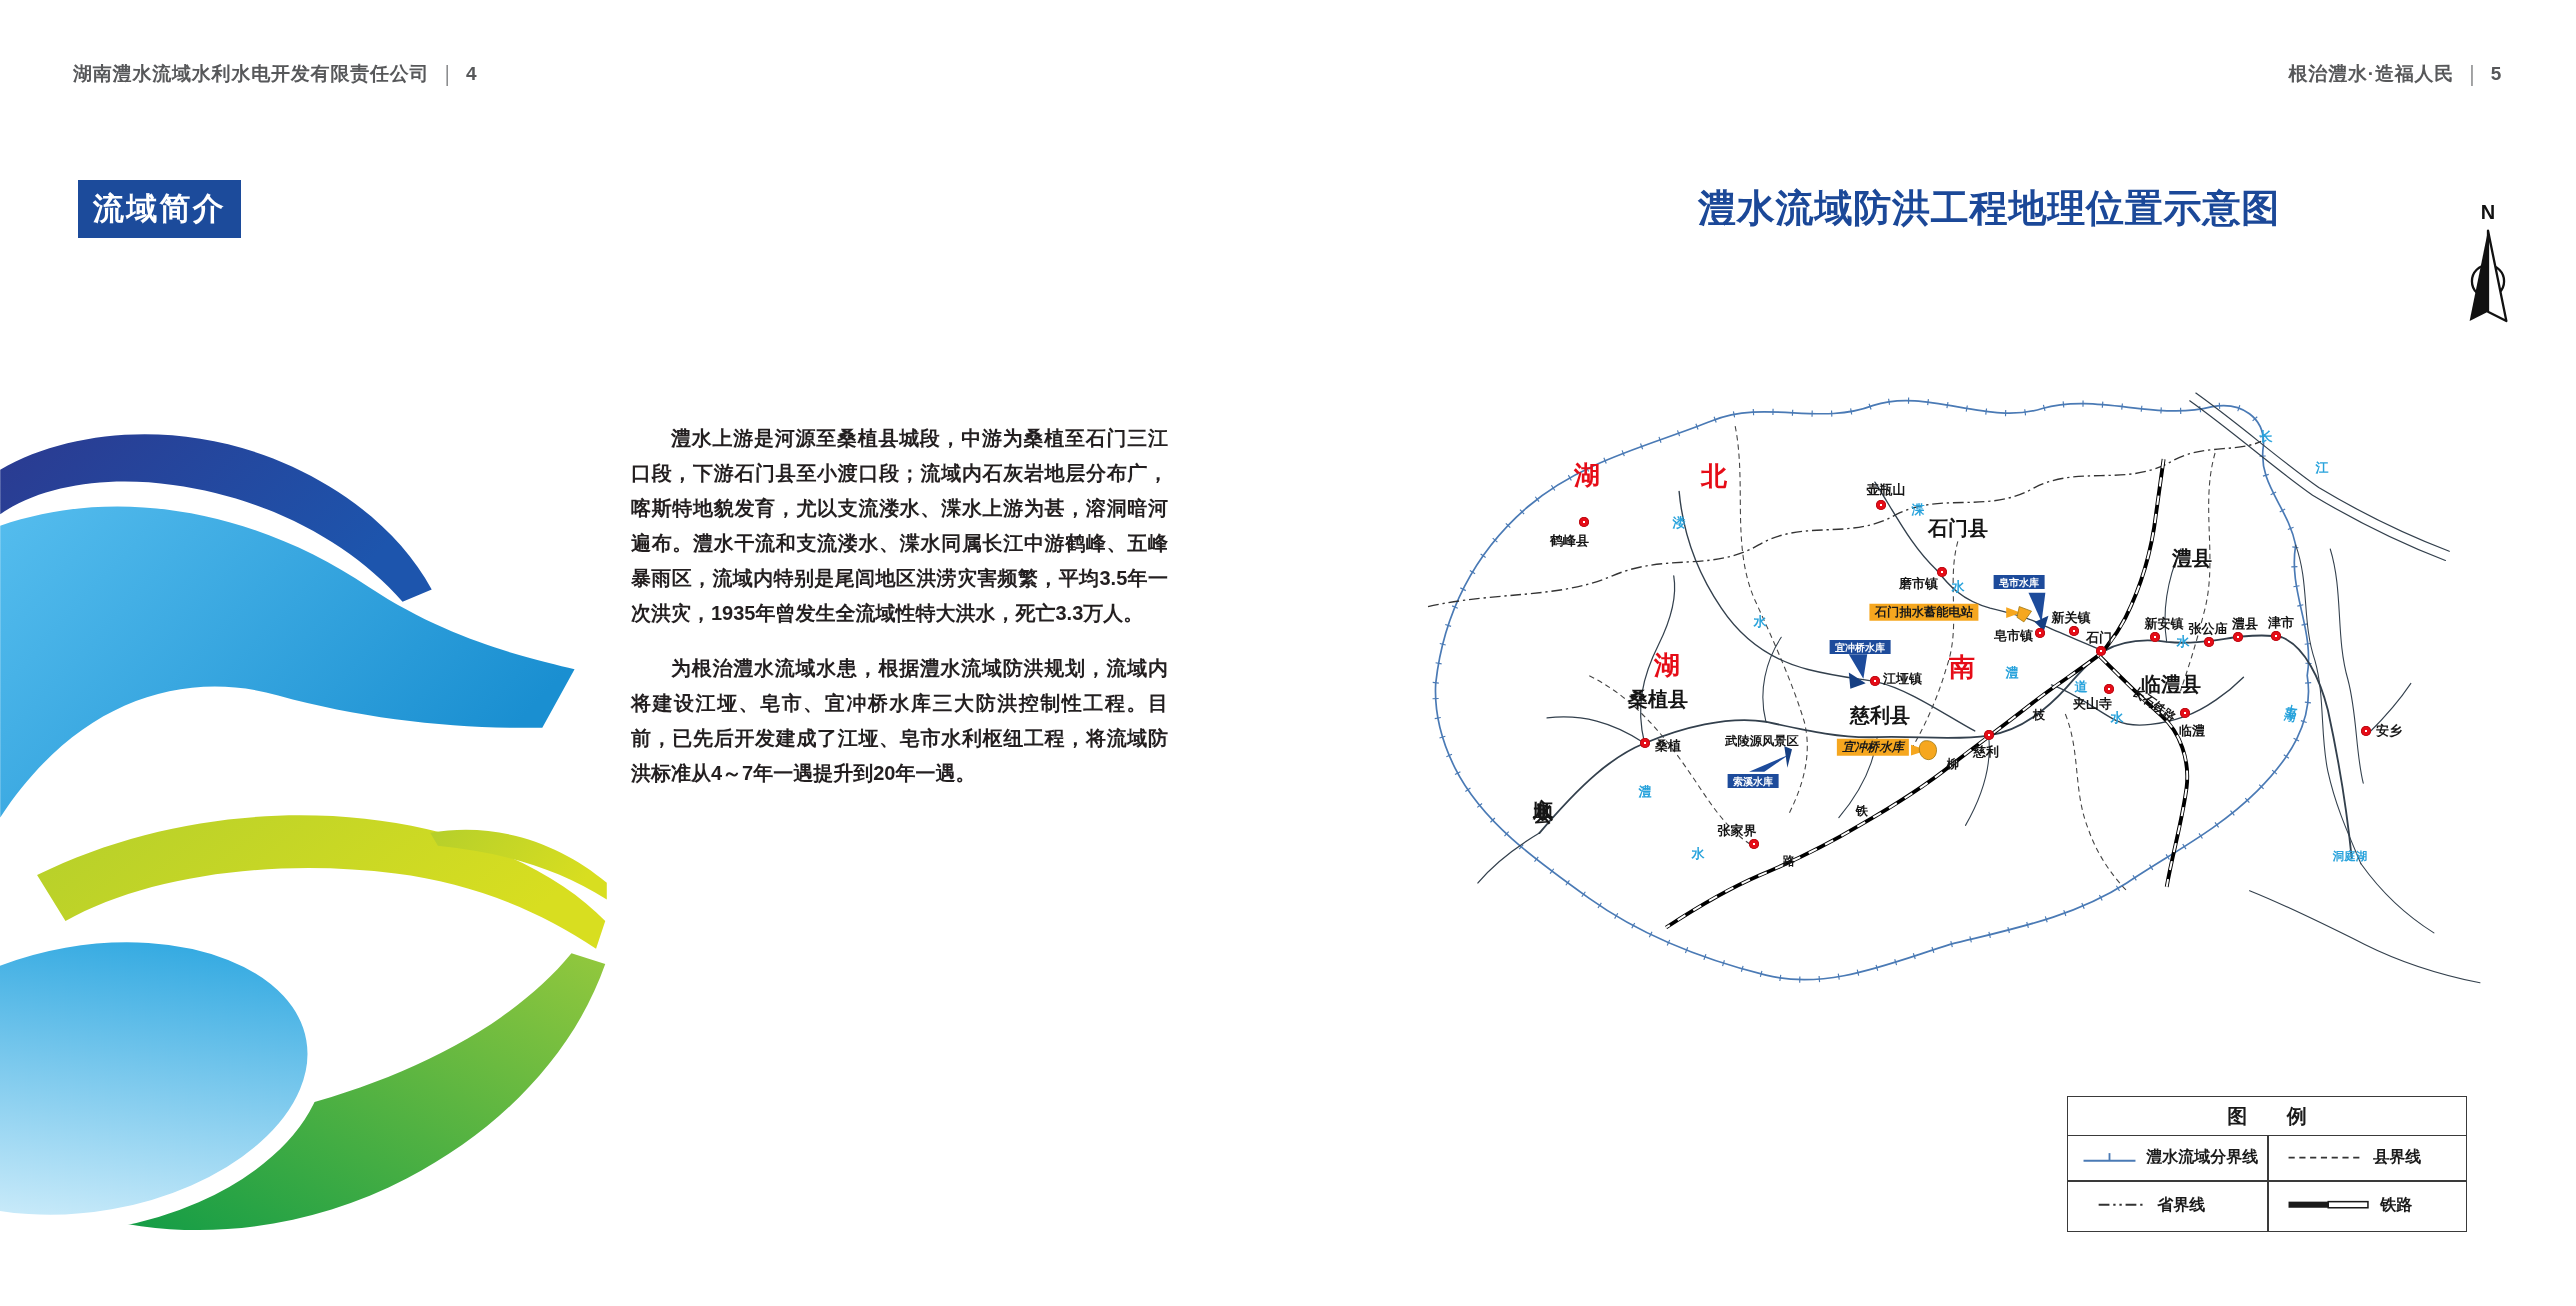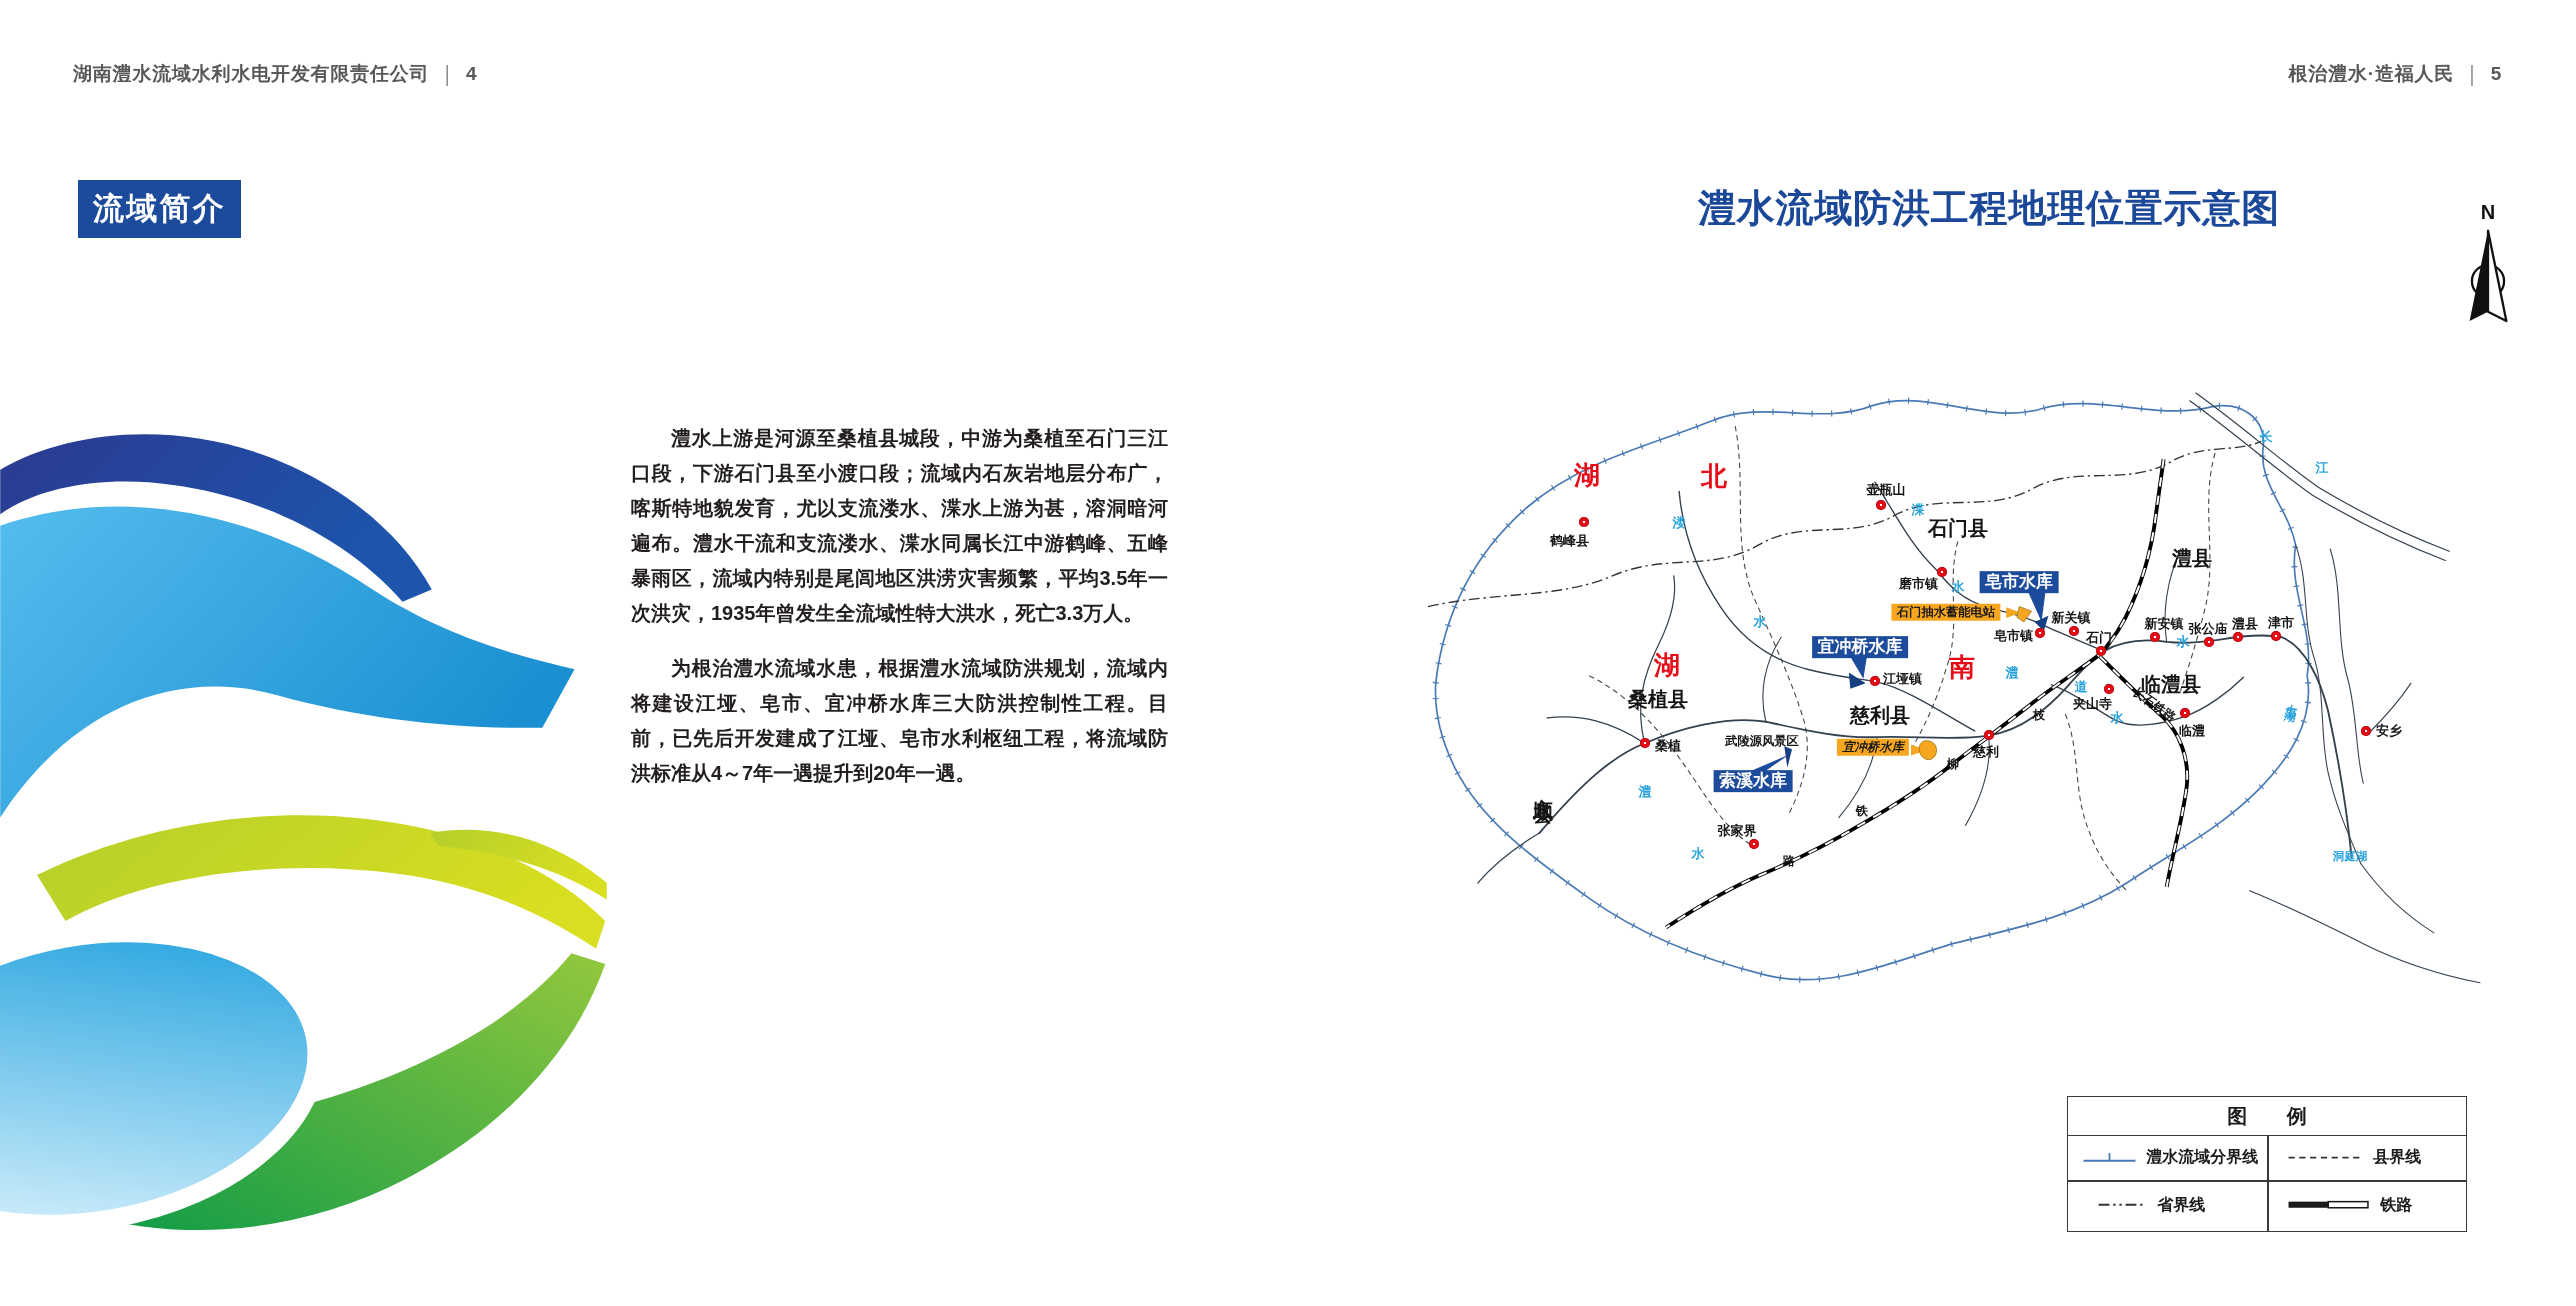--- a/index.html
+++ b/index.html
@@ -37,21 +37,21 @@
   .lbl-city{font-size:13px;color:#151515;}
   .lbl-river{font-size:13px;color:#29a3dc;}
   .lbl-lake{font-size:11.5px;color:#29a3dc;}
   .lbl-rail{font-size:12.3px;color:#151515;}
   .lbl-scenic{font-size:12.3px;color:#151515;}
   .vert{writing-mode:vertical-rl;letter-spacing:3.1px;}
   .dot{position:absolute;width:10px;height:10px;border-radius:50%;transform:translate(-50%,-50%);
        background:radial-gradient(circle,#ffffff 0 1.5px,#e60c17 1.5px 100%);box-shadow:0 0 0 0.8px #b30b12 inset;}
   .callout{position:absolute;transform:translate(-50%,-50%);font-weight:bold;white-space:nowrap;
        padding:1.5px 5.4px;line-height:1.1;}
-  .co-blue{background:#1d4b9b;color:#ffffff;font-size:17px;}
+  .co-blue{background:#1d4b9b;color:#ffffff;font-size:10px;}
   .co-orange{background:#f6a71f;color:#1a1a1a;font-size:12.3px;}
 
   
   .legend{position:absolute;left:2067px;top:1096px;width:398px;height:134px;border:1.5px solid #3a3a3a;background:#fff;}
   .legend .lg-title{position:absolute;left:0;top:0;width:100%;height:38px;border-bottom:1.5px solid #3a3a3a;
        display:flex;align-items:center;justify-content:center;font-size:20px;font-weight:bold;color:#1a1a1a;letter-spacing:17px;text-indent:17px;}
   .legend .vdiv{position:absolute;left:199px;top:38px;width:1.5px;bottom:0;background:#3a3a3a;}
   .legend .hdiv{position:absolute;left:0;top:83px;width:100%;height:1.5px;background:#3a3a3a;}
   .lg-cell{position:absolute;display:flex;align-items:center;gap:9.2px;font-size:16px;font-weight:bold;color:#1a1a1a;}
   .lg-c11{left:14px;top:38px;height:45px;}
@@ -244,21 +244,21 @@
         <span class="map-label lbl-city" style="left: 478px; top: 326px; transform: translate(0px, -50%);">江垭镇</span>
         <span class="dot" style="left: 349px; top: 491px; transform: translate(-50%, -50%);"></span>
         <span class="map-label lbl-city" style="left: 332px; top: 478px; transform: translate(-50%, -50%);">张家界</span>
         <span class="dot" style="left: 240px; top: 390px; transform: translate(-50%, -50%);"></span>
         <span class="map-label lbl-city" style="left: 250px; top: 393px; transform: translate(0px, -50%);">桑植</span>
         <span class="dot" style="left: 961px; top: 378px; transform: translate(-50%, -50%);"></span>
         <span class="map-label lbl-city" style="left: 971px; top: 378px; transform: translate(0px, -50%);">安乡</span>
         <span class="callout co-blue" style="left: 455px; top: 294px; transform: translate(-50%, -50%);">宜冲桥水库</span>
         <span class="callout co-blue" style="left: 614px; top: 229px; transform: translate(-50%, -50%);">皂市水库</span>
         <span class="callout co-blue" style="left: 348px; top: 428px; transform: translate(-50%, -50%);">索溪水库</span>
-        <span class="callout co-orange" style="left: 541px; top: 259px; transform: translate(-50%, -50%);">石门抽水蓄能电站</span>
+        <span class="callout co-orange" style="left: 519px; top: 259px; transform: translate(-50%, -50%);">石门抽水蓄能电站</span>
         <span class="callout co-orange" style="left: 468px; top: 394px; transform: translate(-50%, -50%); font-style: italic;">宜冲桥水库</span>
       </div>
   </div>
 
   <div class="legend">
     <div class="lg-title">图 例</div>
     <div class="vdiv"></div>
     <div class="hdiv"></div>
     <div class="lg-cell lg-c11">
       <svg width="55" height="15.4" viewBox="0 0 72 20">

